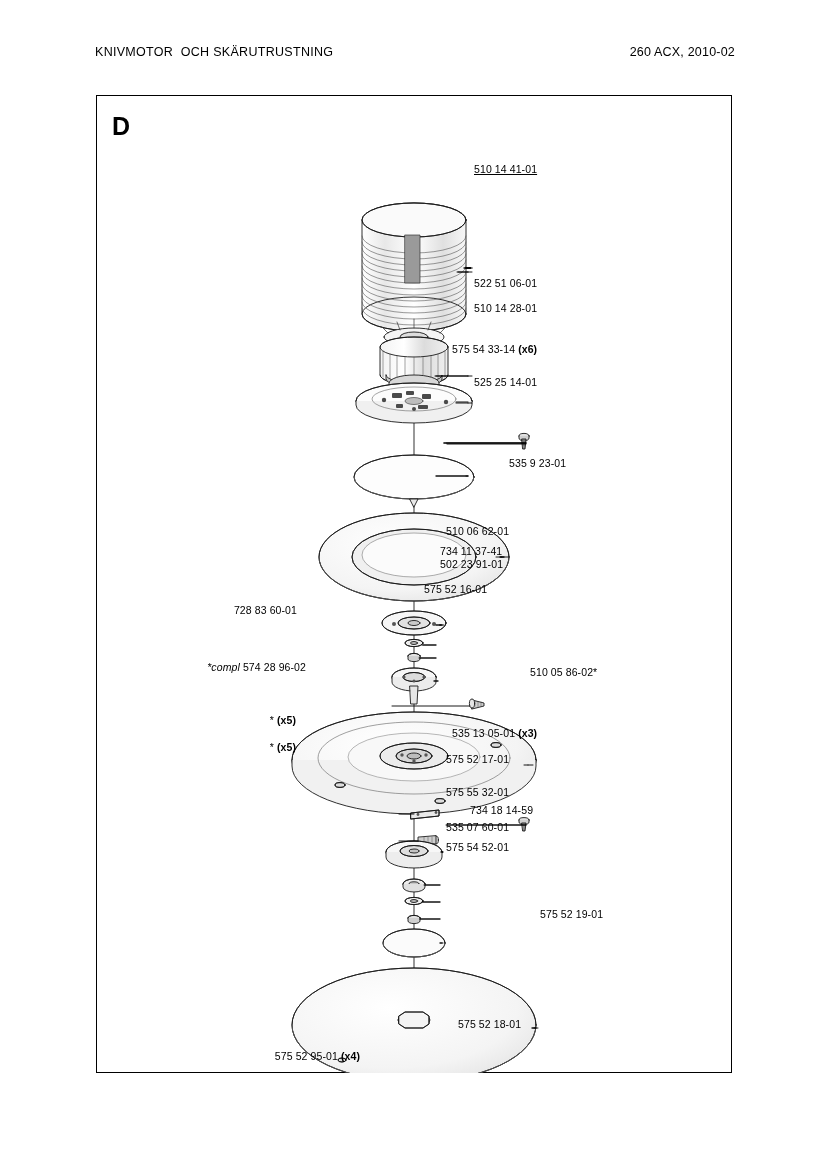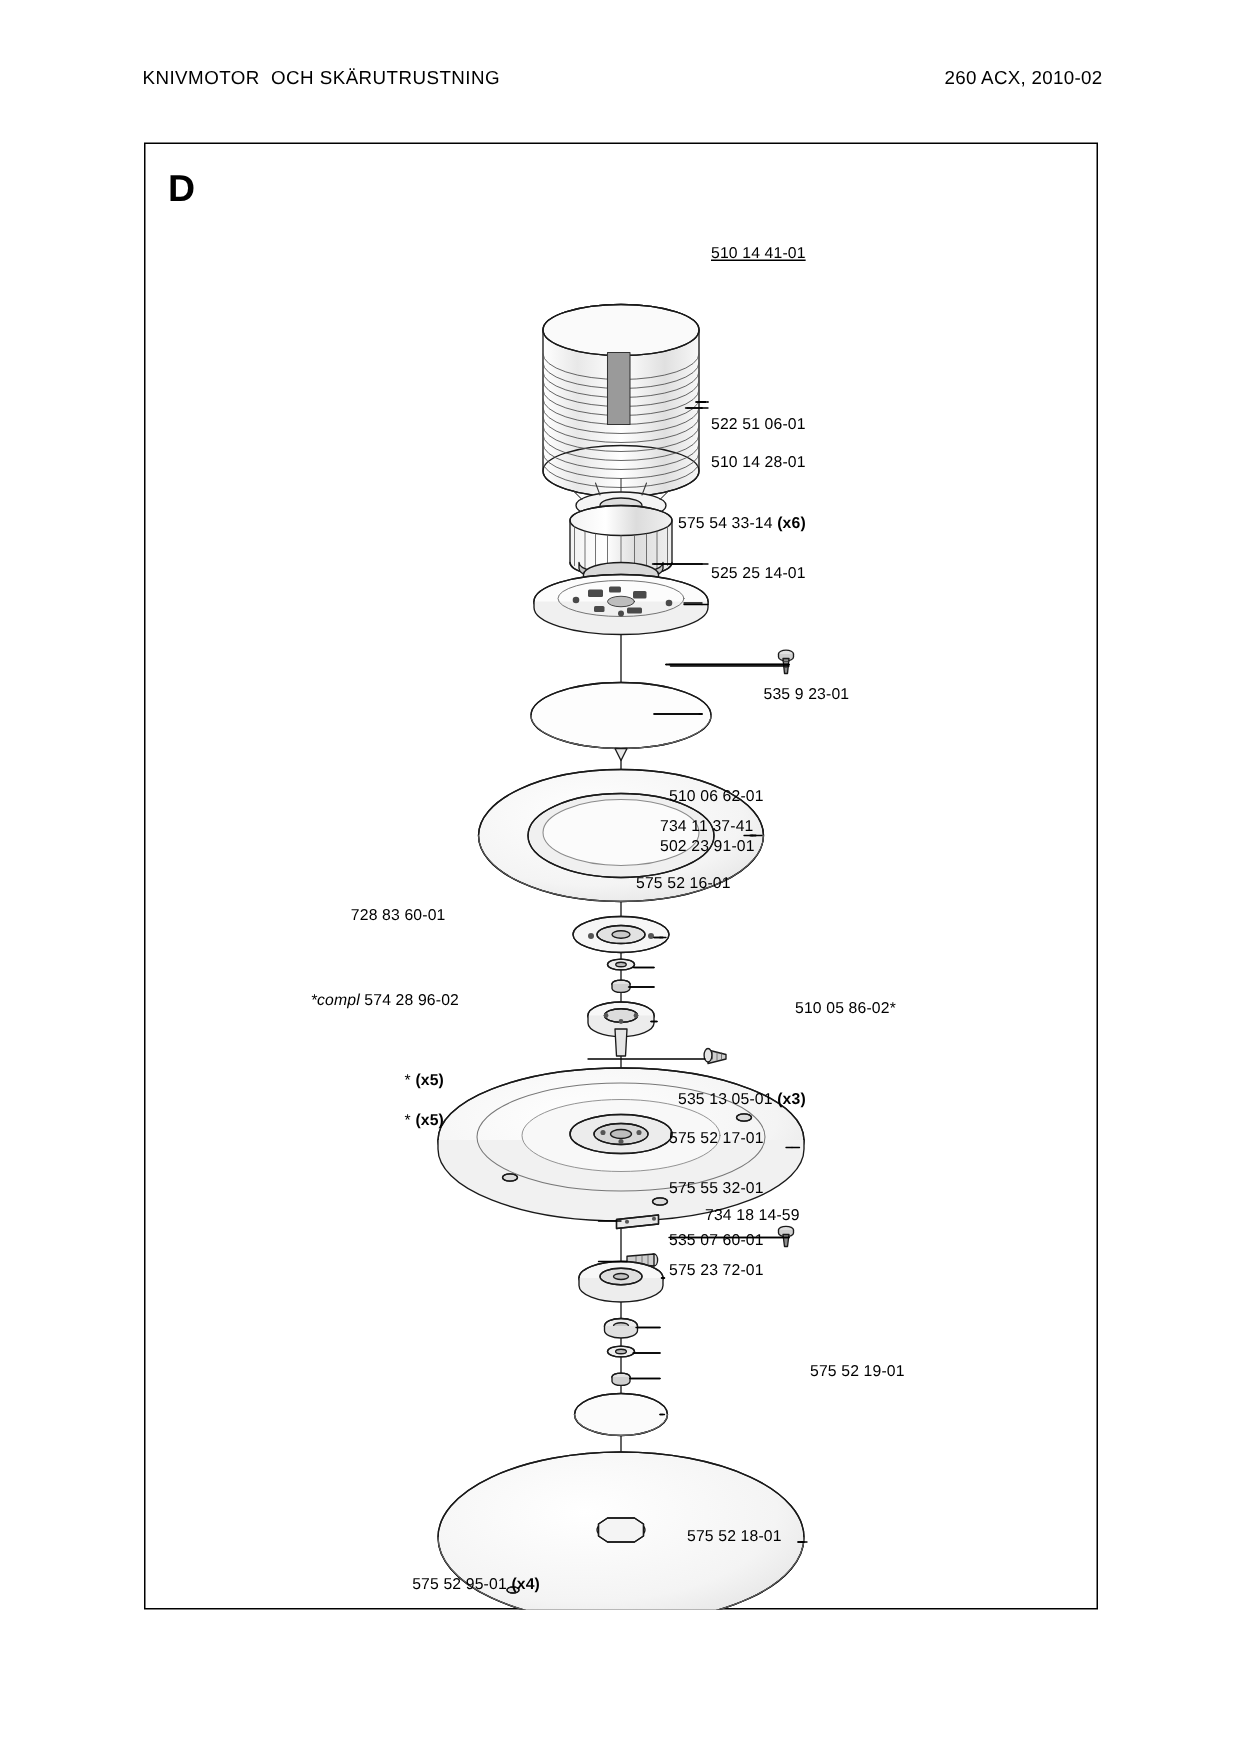--- a/index.html
+++ b/index.html
@@ -479,21 +479,21 @@
   <div class="label right" style="left:440px; top:545px;"><span>734 11 37-41</span></div>
   <div class="label right" style="left:440px; top:558px;"><span>502 23 91-01</span></div>
   <div class="label right" style="left:424px; top:583px;"><span>575 52 16-01</span></div>
   <div class="label left" style="left:197px; top:604px; width:100px;"><span>728 83 60-01</span></div>
   <div class="label right" style="left:530px; top:666px;"><span>510 05 86-02*</span></div>
   <div class="label right" style="left:452px; top:727px;"><span>535 13 05-01</span> <b>(x3)</b></div>
   <div class="label right" style="left:446px; top:753px;"><span>575 52 17-01</span></div>
   <div class="label right" style="left:446px; top:786px;"><span>575 55 32-01</span></div>
   <div class="label right" style="left:446px; top:804px;margin-left:24px;"><span>734 18 14-59</span></div>
   <div class="label right" style="left:446px; top:821px;"><span>535 07 60-01</span></div>
-  <div class="label right" style="left:446px; top:841px;"><span>575 23 72-01</span></div>
+  <div class="label right" style="left:446px; top:841px;"><span>575 54 52-01</span></div>
   <div class="label right" style="left:540px; top:908px;"><span>575 52 19-01</span></div>
   <div class="label right" style="left:458px; top:1018px;"><span>575 52 18-01</span></div>
   <div class="label left" style="left:250px; top:1050px; width:110px;"><span>575 52 95-01</span> <b>(x4)</b></div>
 
   <div class="label left" style="left:196px; top:661px; width:110px;"><i>*compl</i><span> 574 28 96-02</span></div>
   <div class="label left" style="left:230px; top:714px; width:66px;"><span>*</span><b> (x5)</b></div>
   <div class="label left" style="left:230px; top:741px; width:66px;"><span>*</span><b> (x5)</b></div>
 
 </div>
 

